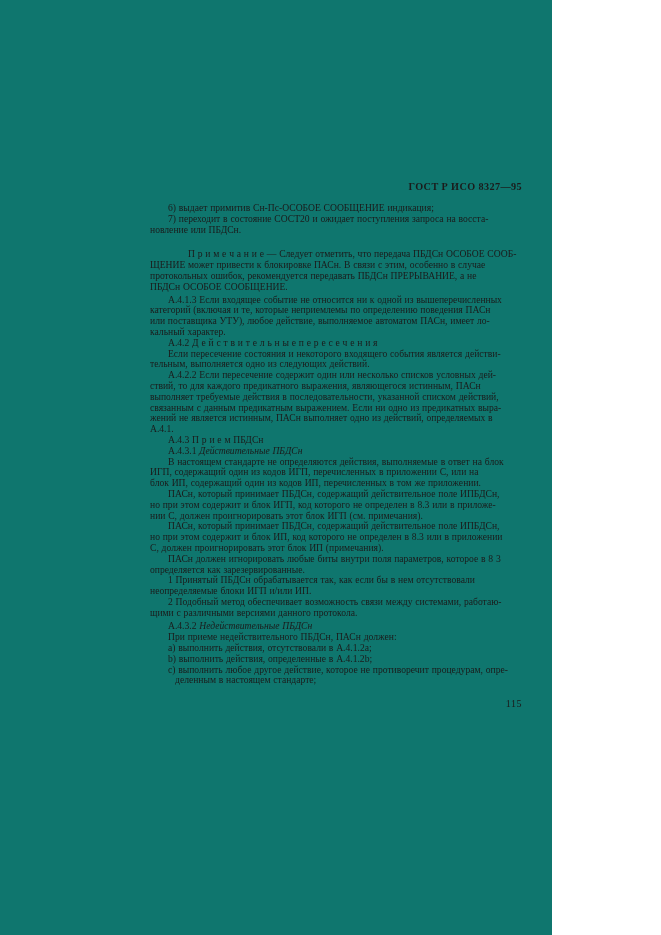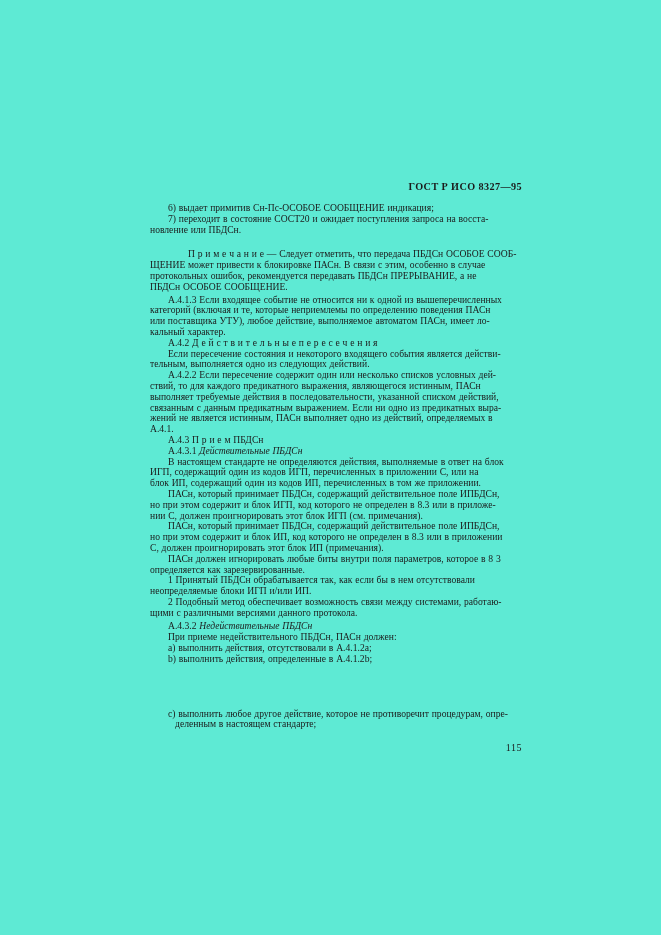--- a/index.html
+++ b/index.html
@@ -3,42 +3,42 @@
 <meta charset="utf-8">
 <style>
   html, body { margin: 0; padding: 0; }
   body {
     width: 661px; height: 935px;
     background: #ffffff;
     font-family: "Liberation Serif", "DejaVu Serif", serif;
     color: #1b1b1b;
     overflow: hidden;
   }
-  .page { position: relative; width: 661px; height: 935px; background: #5eead4; }
+  .page { position: relative; width: 552px; height: 935px; background: #0f766e; }
   .content { position: absolute; left: 150px; top: 181px; width: 372px; }
   .doc-header {
     font-weight: bold;
     font-size: 10.2px;
     line-height: 11px;
     text-align: right;
     letter-spacing: 0.4px;
     margin: 0 0 11px 0;
   }
   p.para {
     margin: 0;
     font-size: 9.6px;
     line-height: 10.8px;
     text-indent: 18px;
     text-align: justify;
     white-space: pre-line;
     word-spacing: 0.4px;
   }
   p.note { text-indent: 38px; margin-top: 14px; margin-bottom: 2px; }
   p.gap-above { margin-top: 3px; }
-  p.hang { margin-left: 25px; text-indent: -7px; margin-top: 44px; }
+  p.hang { margin-left: 25px; text-indent: -7px; }
   p.para i { font-style: italic; }
   .page-number {
     margin-top: 12px;
     font-size: 10px;
     line-height: 11px;
     text-align: right;
     letter-spacing: 0.5px;
   }
 </style>
 </head>

